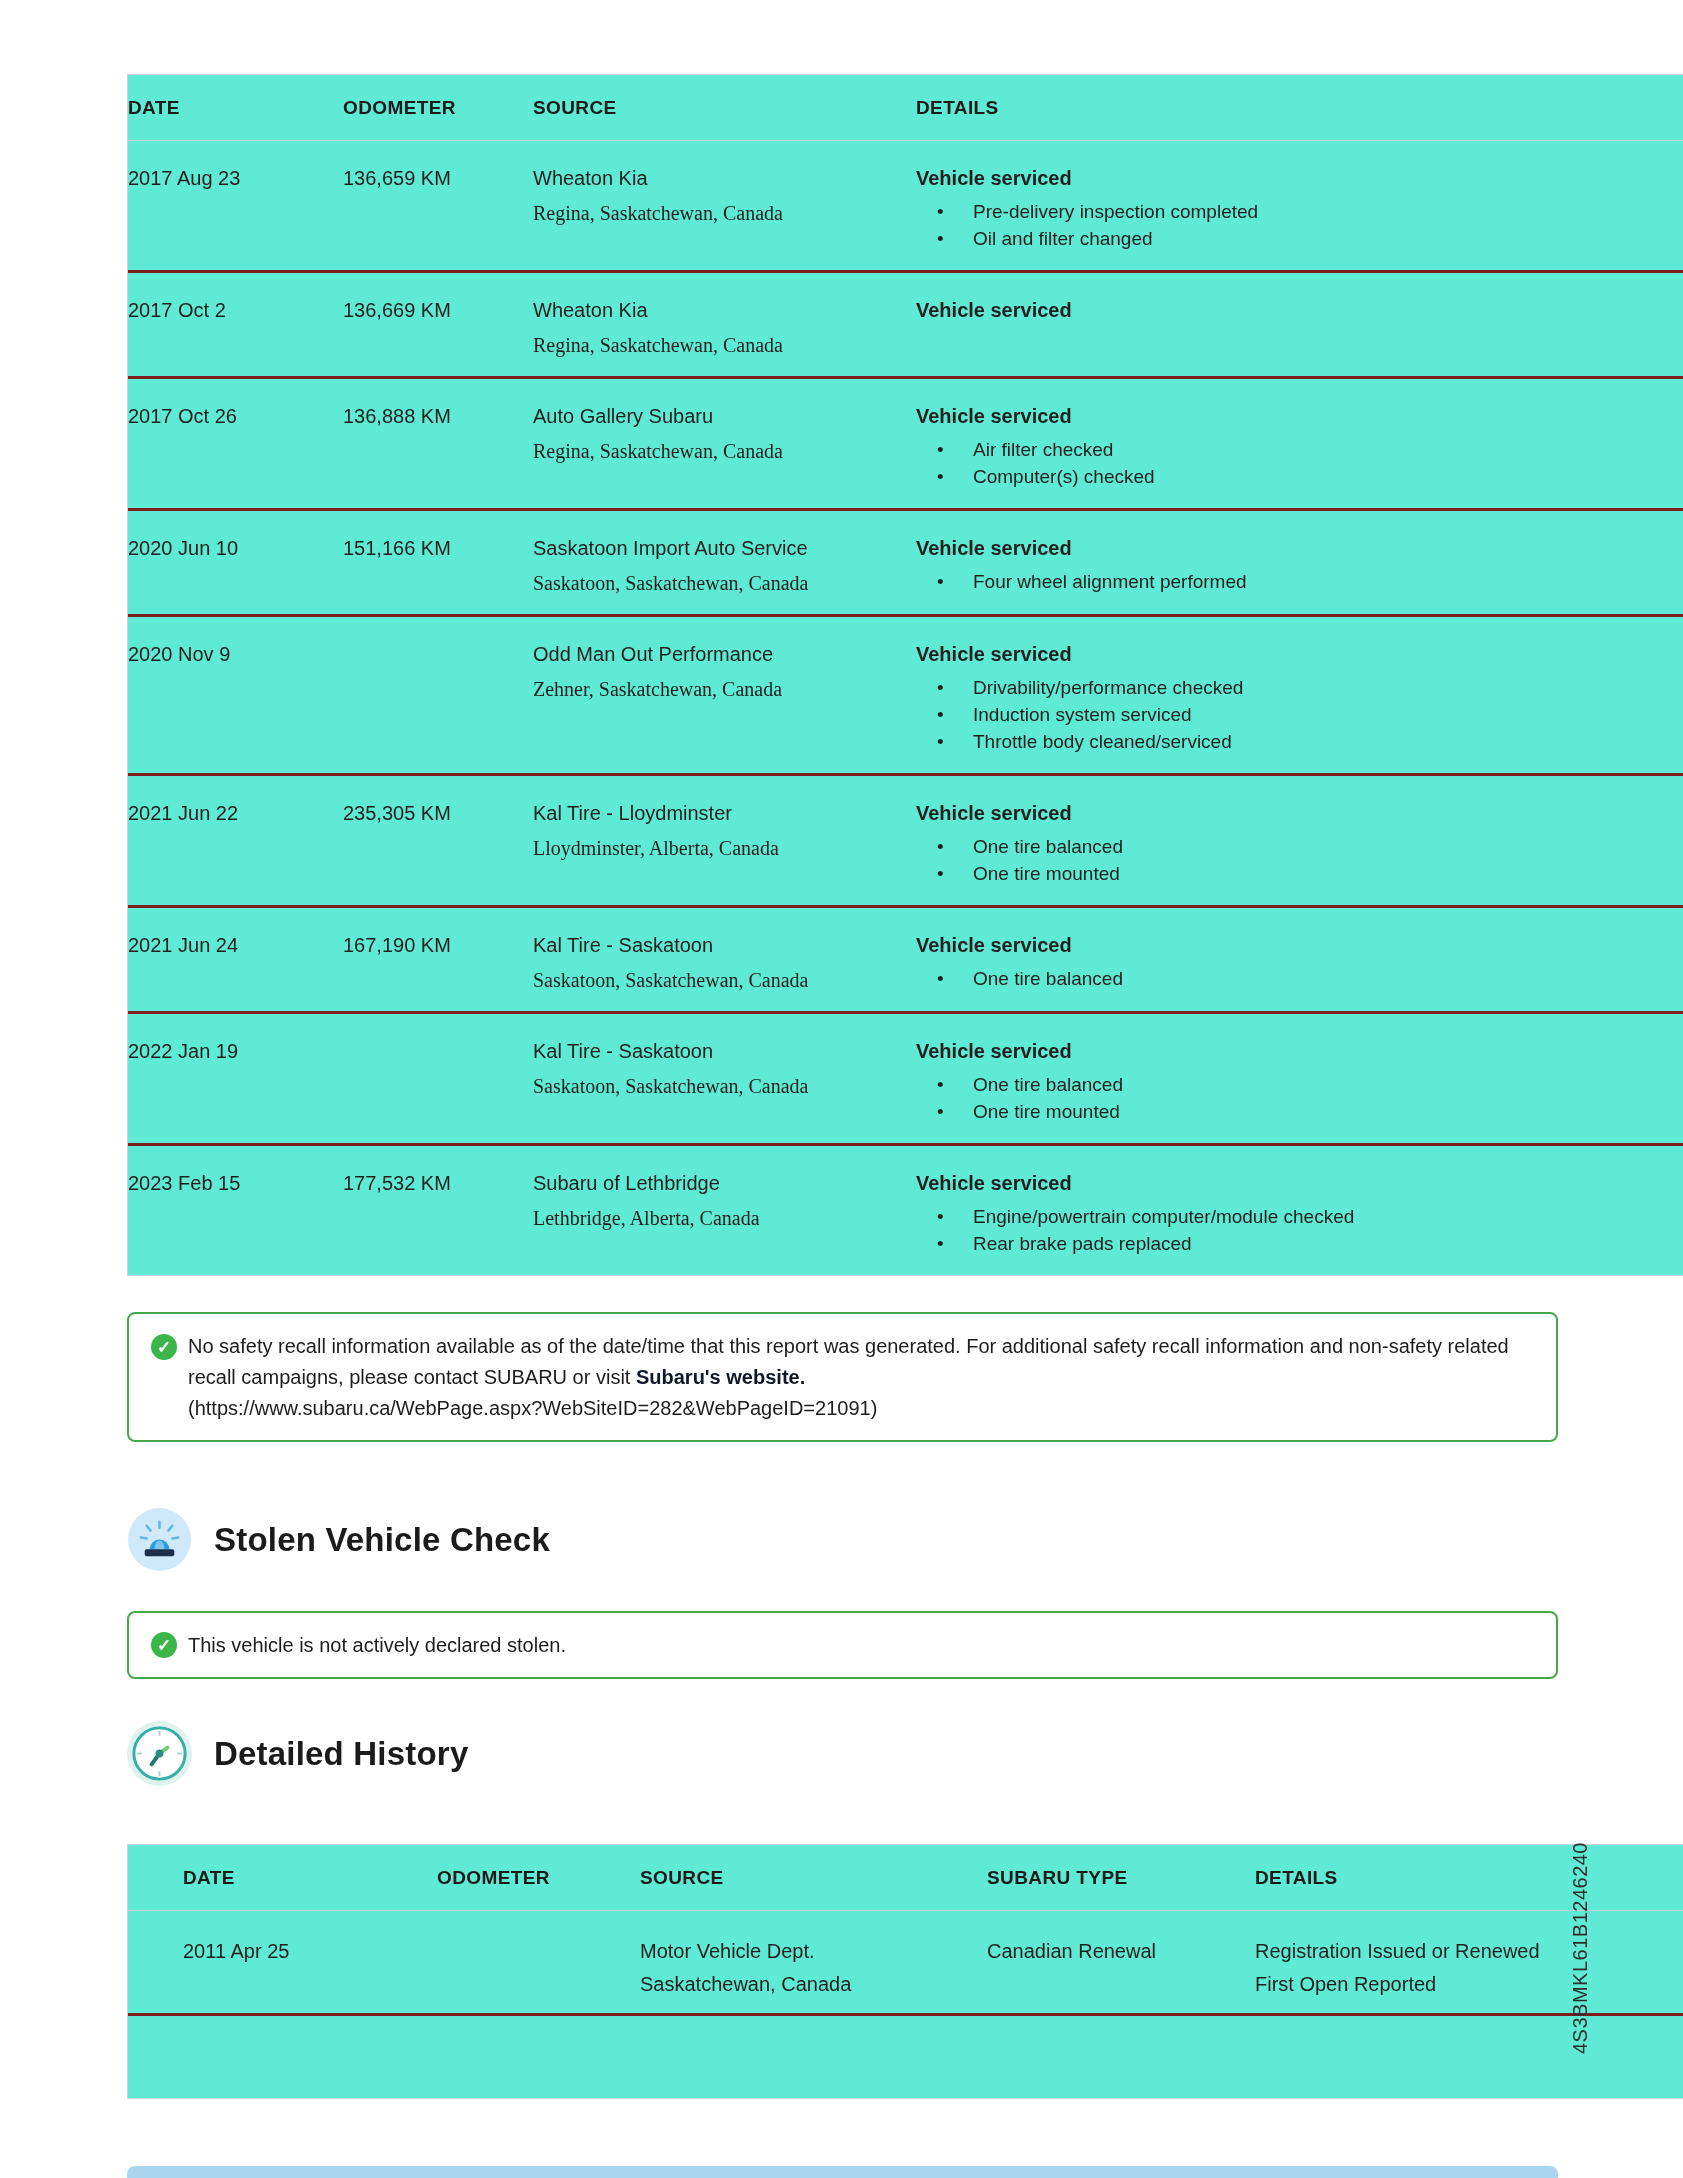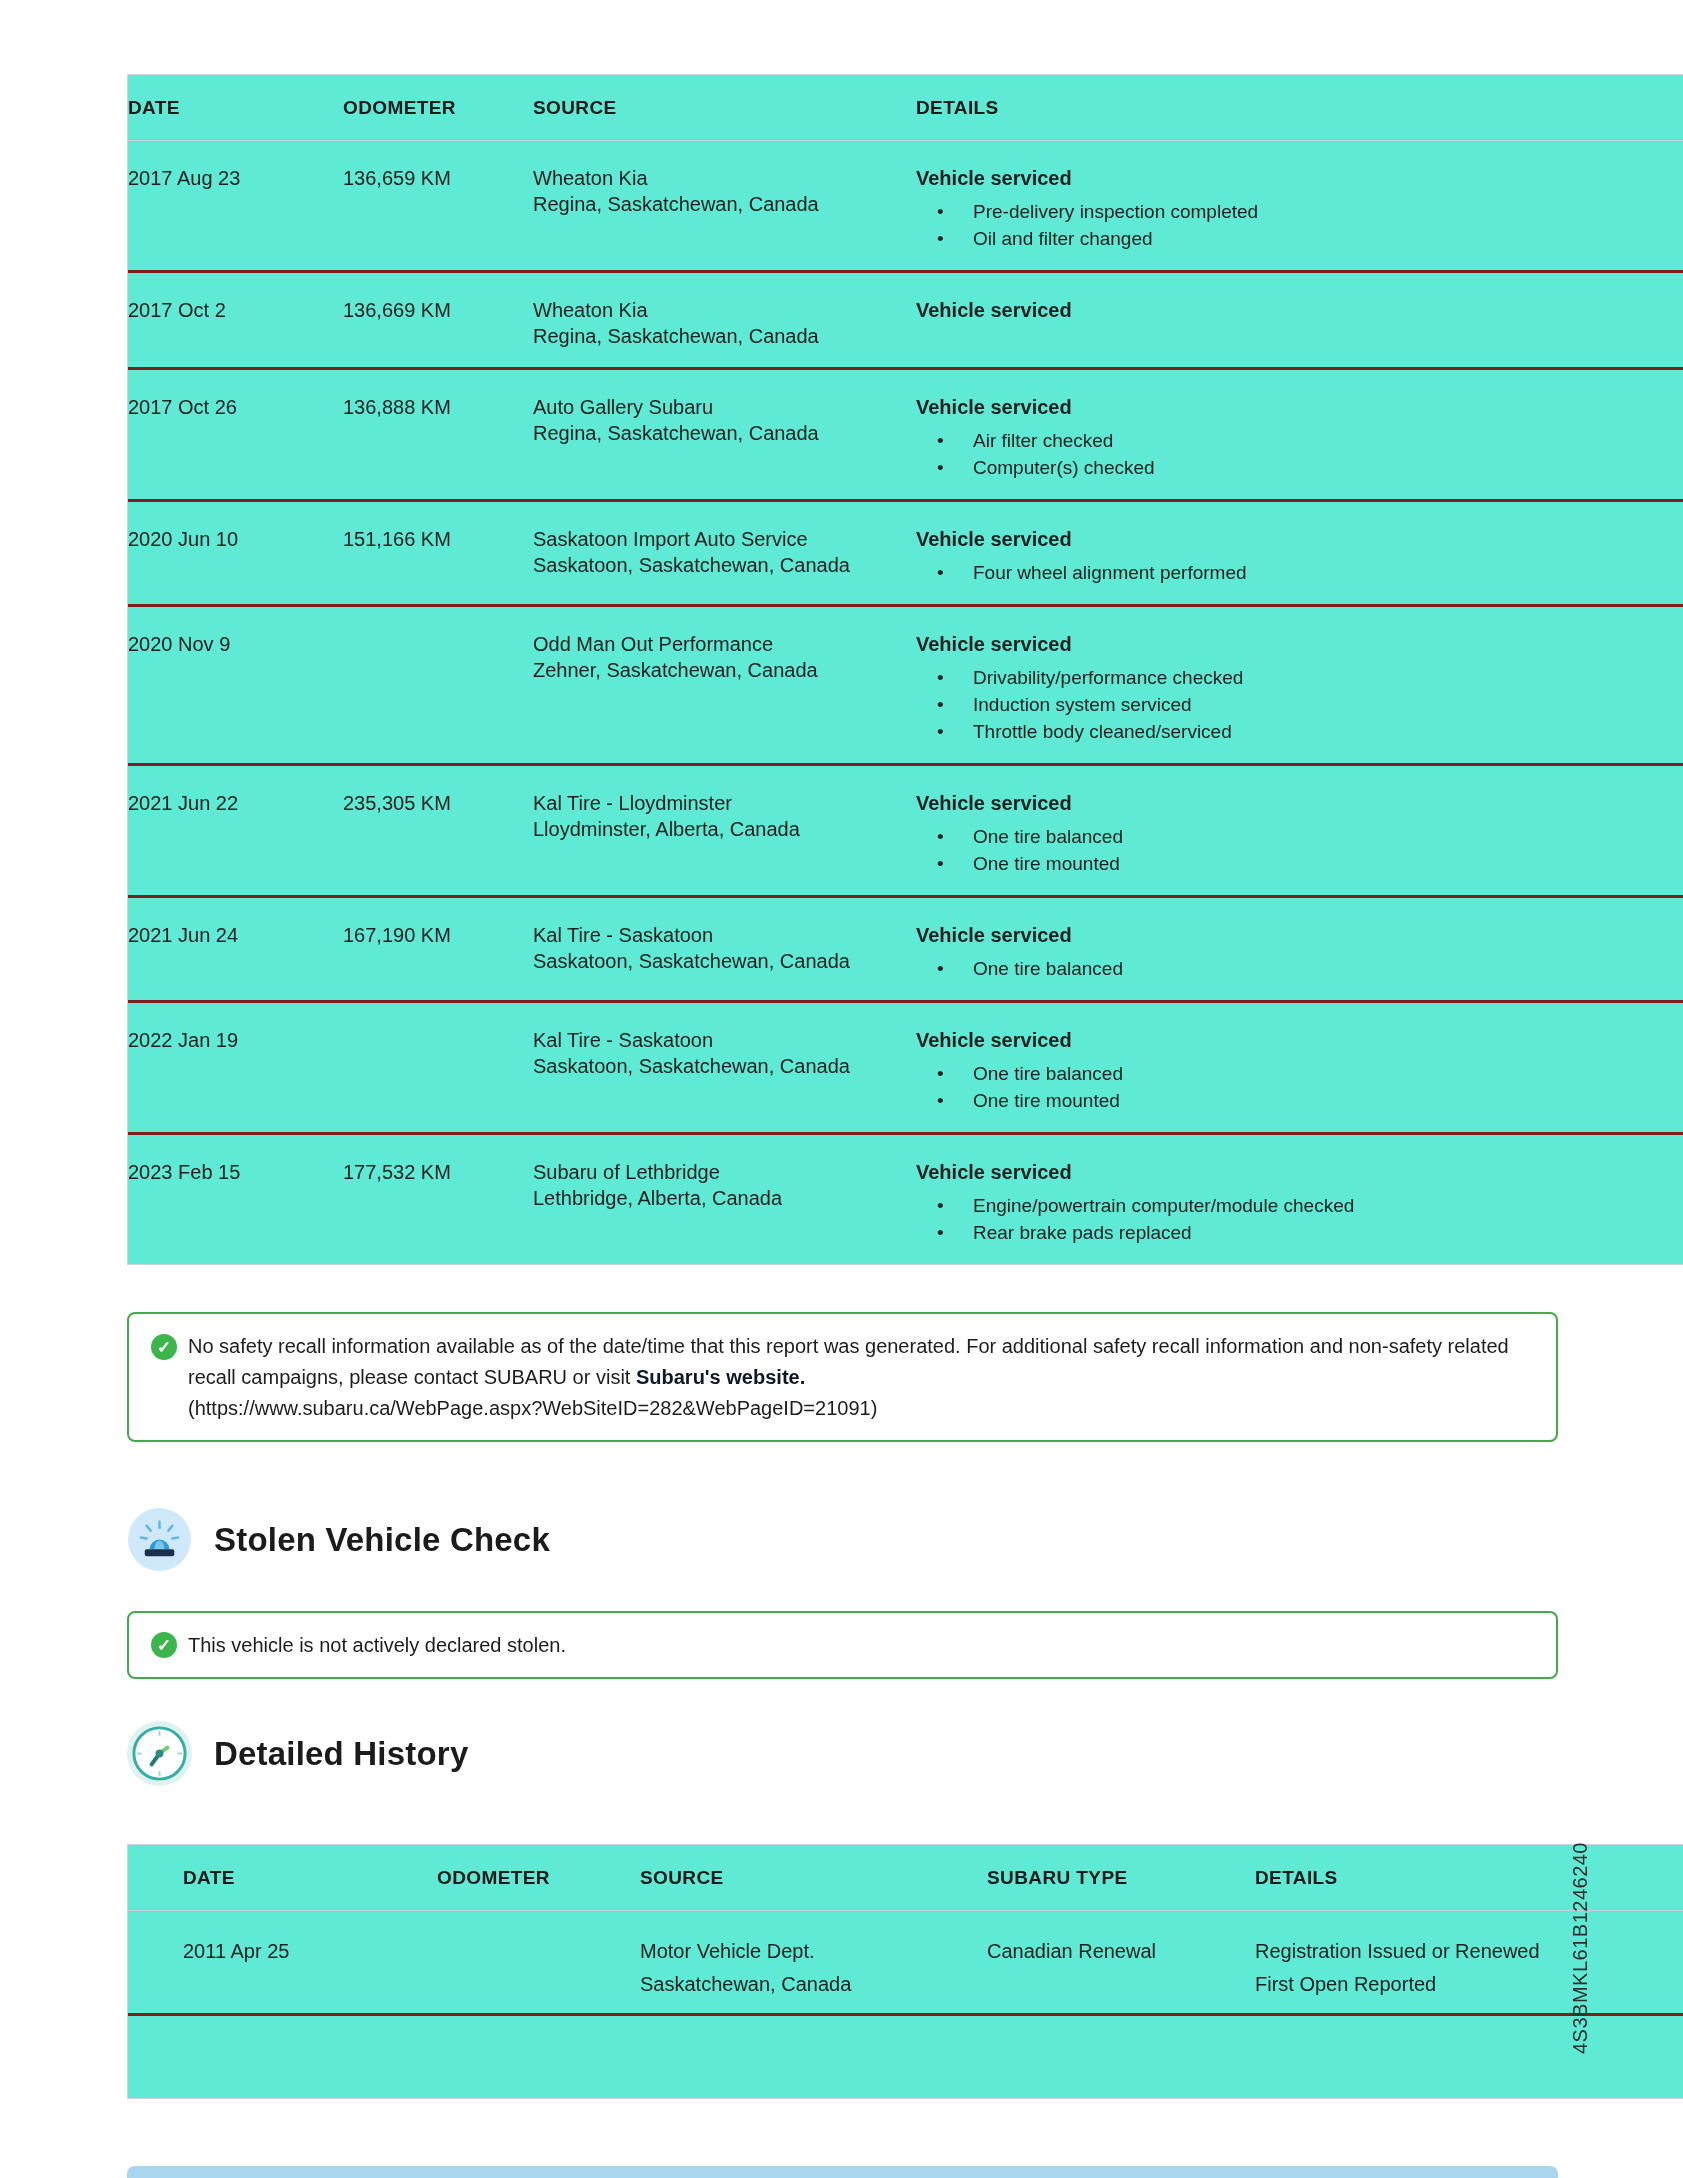--- a/index.html
+++ b/index.html
@@ -8,21 +8,21 @@
 
   
   .card{position:absolute;left:127px;width:1672px;border:1px solid #cbd5e0;border-radius:0;background:#5eead4;box-sizing:border-box;overflow:hidden;}
   .card table{width:100%;border-collapse:collapse;table-layout:fixed;}
   .card th{font-size:19px;font-weight:700;color:#1a1a1a;text-align:left;letter-spacing:0.4px;height:65px;vertical-align:middle;padding:0;}
   .card thead tr{border-bottom:1px solid #c3ced9;}
   .card tbody tr + tr{border-top:3px solid #7f1d1d;}
   .card td{vertical-align:top;padding:24px 10px 18px 0;font-size:20px;line-height:26px;color:#1f1f1f;}
   .pad-first{padding-left:52px;}
   .hist .pad-first{padding-left:55px;}
-  .src-loc{}
+  .src-loc{margin-top:9px;font-family:Liberation Serif, serif;}
   .det-title{font-weight:700;}
   ul.det{list-style:none;margin:7px 0 0 16px;padding:0;font-size:19px;}
   ul.det li{position:relative;padding-left:41px;line-height:27px;}
   ul.det li::before{content:"\2022";position:absolute;left:5px;top:0;}
   #service-card{top:74px;}
   #history-card{top:1844px;height:255px;}
   .hist td{line-height:33px;padding-top:24px;padding-bottom:12px;}
   .hist .det-line{font-size:20px;}
   tr.filler td{height:91px;padding:0;}
 

